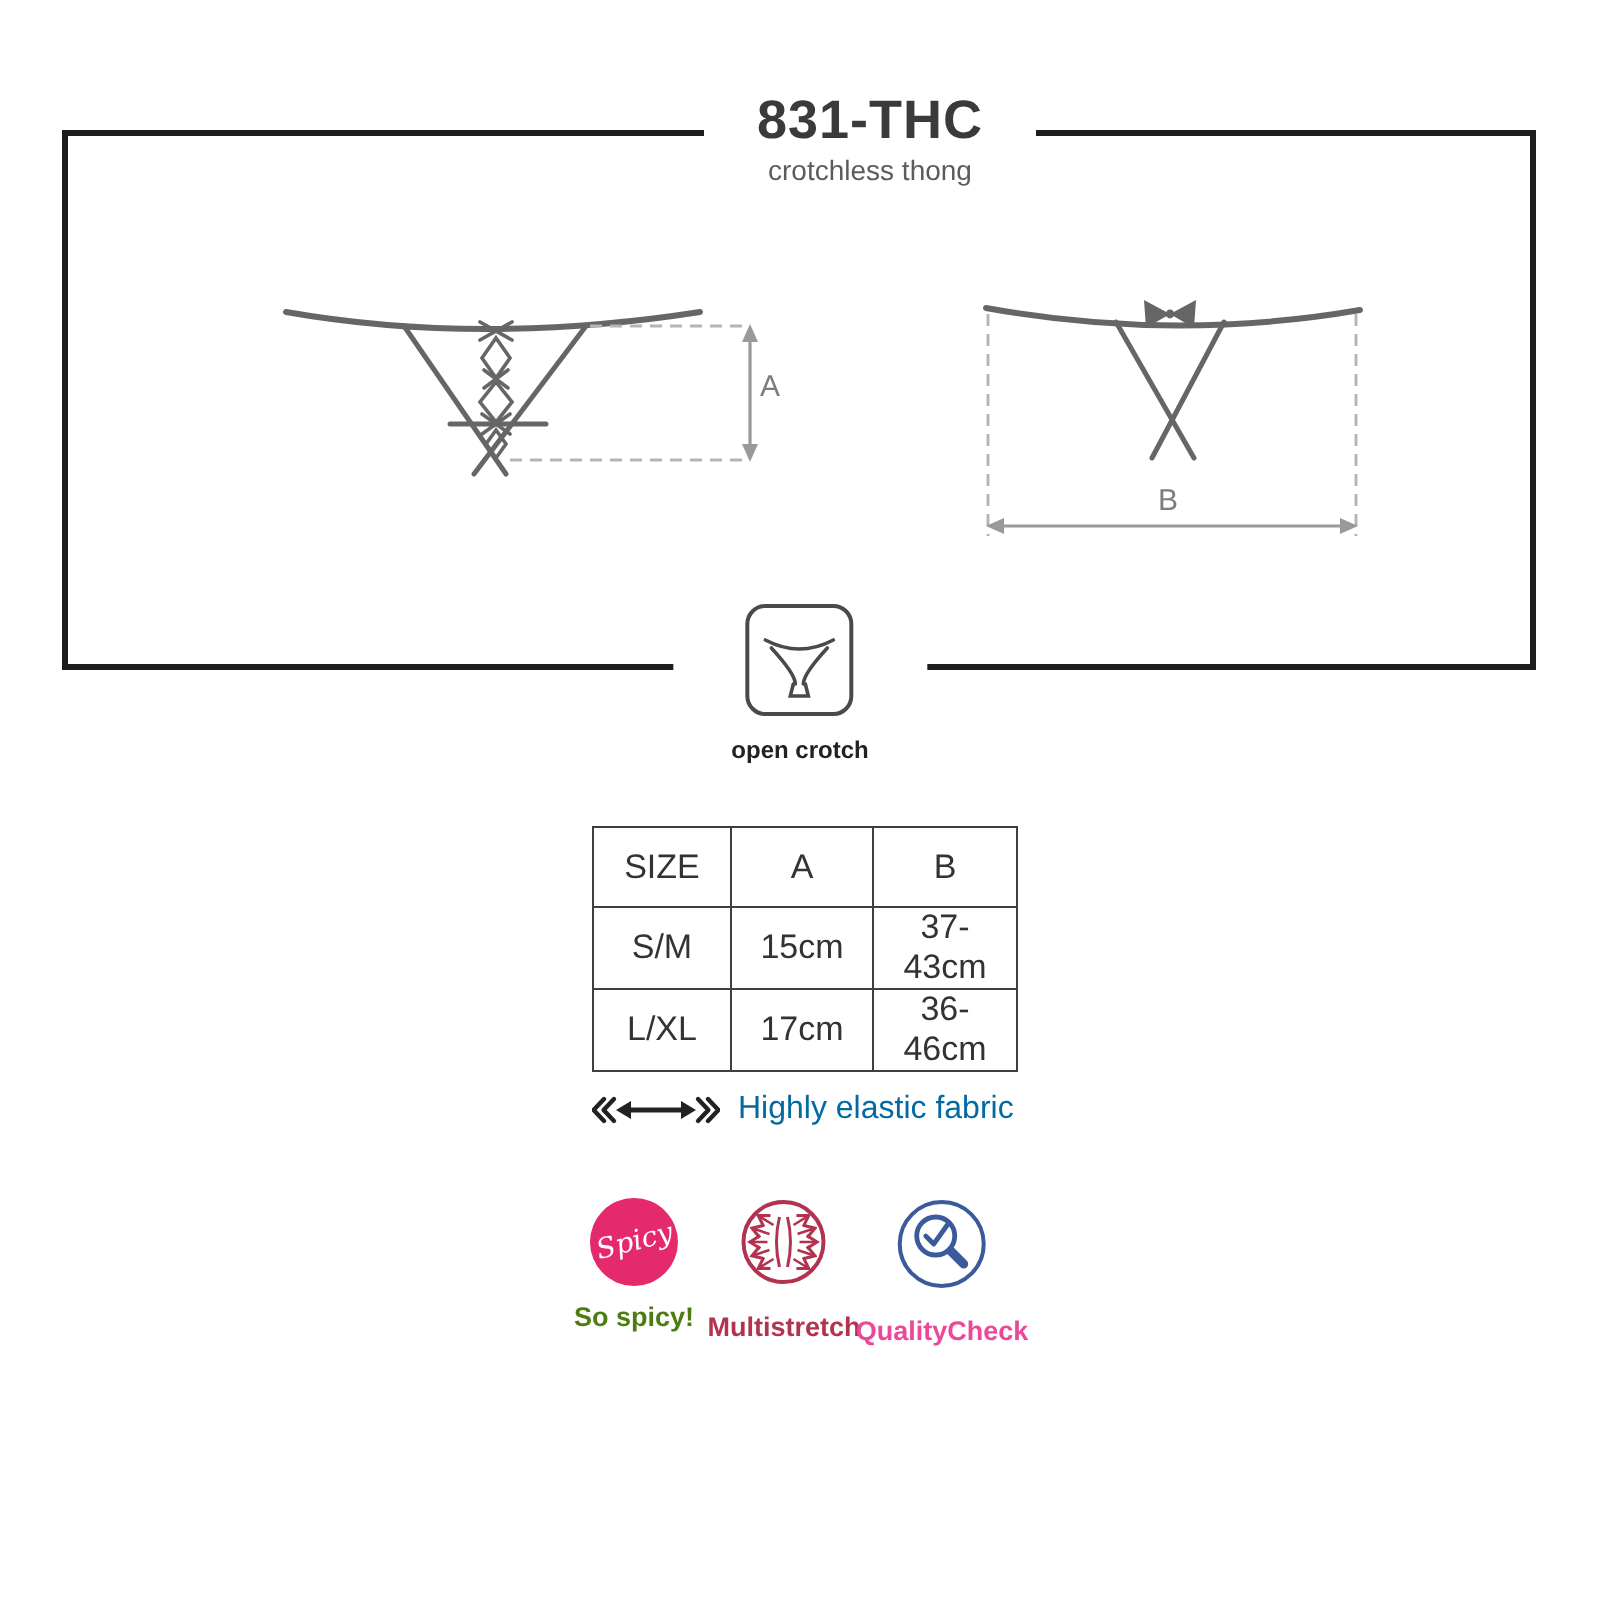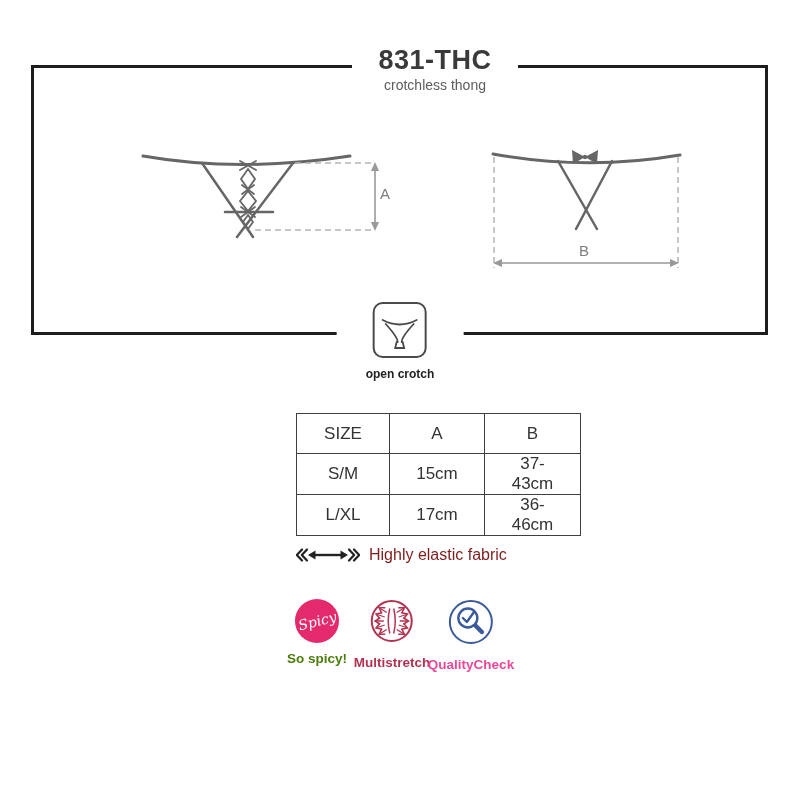--- a/index.html
+++ b/index.html
@@ -30,30 +30,30 @@
     position:absolute;top:301px;left:50%;transform:translateX(-50%);
     background:#fff;padding:0 29px;text-align:center;z-index:5;
   }
   .open-crotch-label{margin-top:4px;font-size:12px;font-weight:bold;color:#222;white-space:nowrap;}
   
   .size-table{
     position:absolute;left:296px;top:413px;border-collapse:collapse;z-index:2;
   }
   .size-table td{
     border:1.5px solid #3f3f3f;text-align:center;vertical-align:middle;
-    font-size:17px;color:#333;height:39px;padding:0 16px;
+    font-size:17px;color:#333;height:39px;padding:0 4px;
   }
   .size-table .c0{width:60px;}
   .size-table .c1{width:62px;}
   .size-table .c2{width:63px;}
   
   .elastic-row{
     position:absolute;left:296px;top:546px;display:flex;align-items:center;gap:9px;z-index:2;
   }
-  .elastic-text{font-size:16px;color:#7f1d1d;}
+  .elastic-text{font-size:16px;color:#0369a1;}
   
   .badge{position:absolute;top:599px;transform:translateX(-50%);text-align:center;z-index:2;}
   .badge-spicy{left:317px;}
   .badge-multi{left:392px;}
   .badge-quality{left:471px;}
   .spicy-circle{
     width:44px;height:44px;border-radius:50%;background:#e5296d;margin:0 auto;
     display:flex;align-items:center;justify-content:center;
   }
   .spicy-text{

